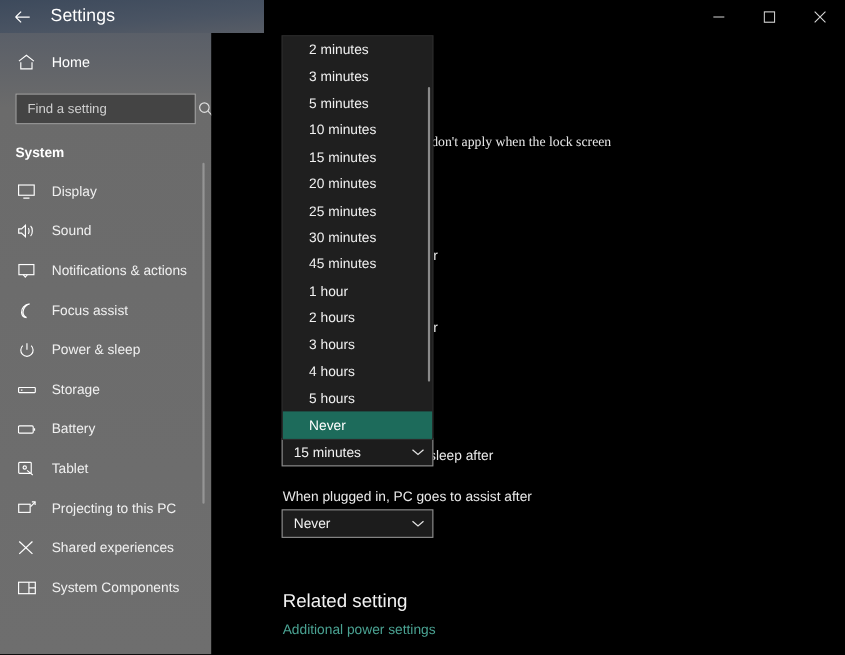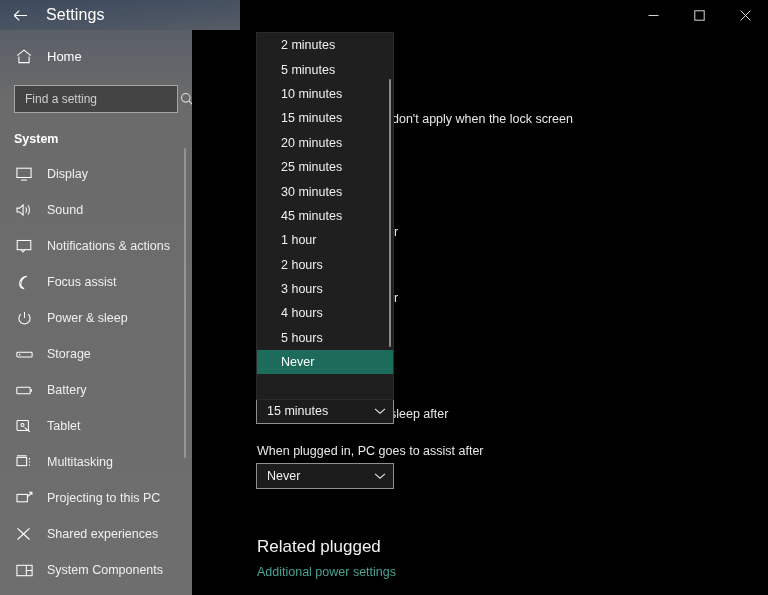--- a/index.html
+++ b/index.html
@@ -376,30 +376,20 @@
         <span class="ico">
           <svg width="16" height="14" viewBox="0 0 16 14" fill="none" stroke="currentColor" stroke-width="1.05">
             <rect x="1" y="1.4" width="11.4" height="10" rx="0.8"></rect>
             <path d="M8.6 8.6L13.8 12.8"></path>
             <circle cx="6.5" cy="6" r="1.5"></circle>
           </svg>
         </span>
         <span class="lbl">Tablet</span>
       </div>
 
-      <div class="navitem">
-        <span class="ico">
-          <svg width="17" height="14" viewBox="0 0 17 14" fill="none" stroke="currentColor" stroke-width="1.05">
-            <rect x="1" y="2.4" width="9.6" height="8.2"></rect>
-            <path d="M1 0.8H10.6"></path>
-            <path d="M13.4 3.1V4.4M13.4 6.3V7.6M13.4 9.5V10.8"></path>
-          </svg>
-        </span>
-        <span class="lbl">Multitasking</span>
-      </div>
 
       <div class="navitem">
         <span class="ico">
           <svg width="17" height="14" viewBox="0 0 17 14" fill="none" stroke="currentColor" stroke-width="1.05">
             <rect x="1" y="3.4" width="10.4" height="7.4"></rect>
             <path d="M13 1.3H15.9V4.1"></path>
             <path d="M15.9 1.5L11.8 5.5"></path>
           </svg>
         </span>
         <span class="lbl">Projecting to this PC</span>
@@ -426,21 +416,21 @@
         <span class="lbl">System Components</span>
       </div>
 
     </div>
 
     <div class="sb-track"></div>
   </div>
 
   <div class="main">
 
-    <div class="mtext" style="left:152px; top:82px;">don't apply when the lock screen</div>
+    <div class="mtext" style="left:152px; top:92px;font-family:Liberation Serif, serif;">don't apply when the lock screen</div>
 
     <div class="mtext" style="left:147px; top:195px;">er</div>
 
     <div class="mtext" style="left:147px; top:261px;">er</div>
 
     <div class="mtext" style="left:150px; top:377px;">sleep after</div>
 
     <div class="combo" style="left:16px; top:368px; width:138px;">
       <span class="cval">15 minutes</span>
       <span class="carrow">
@@ -454,28 +444,29 @@
 
     <div class="combo" style="left:16px; top:433px; width:138px;">
       <span class="cval">Never</span>
       <span class="carrow">
         <svg width="12" height="8" viewBox="0 0 12 8" fill="none" stroke="currentColor" stroke-width="1.1">
           <path d="M1 1.8L6 6.2L11 1.8"></path>
         </svg>
       </span>
     </div>
 
-    <div class="related-h">Related plugged</div>
+    <div class="related-h">Related setting</div>
     <a class="related-link">Additional power settings</a>
 
   </div>
 
   <div class="dropdown">
     <div id="dd-items">
         <div class="dd-item">2 minutes</div>
+        <div class="dd-item">3 minutes</div>
         <div class="dd-item">5 minutes</div>
         <div class="dd-item">10 minutes</div>
         <div class="dd-item">15 minutes</div>
         <div class="dd-item">20 minutes</div>
         <div class="dd-item">25 minutes</div>
         <div class="dd-item">30 minutes</div>
         <div class="dd-item">45 minutes</div>
         <div class="dd-item">1 hour</div>
         <div class="dd-item">2 hours</div>
         <div class="dd-item">3 hours</div>

